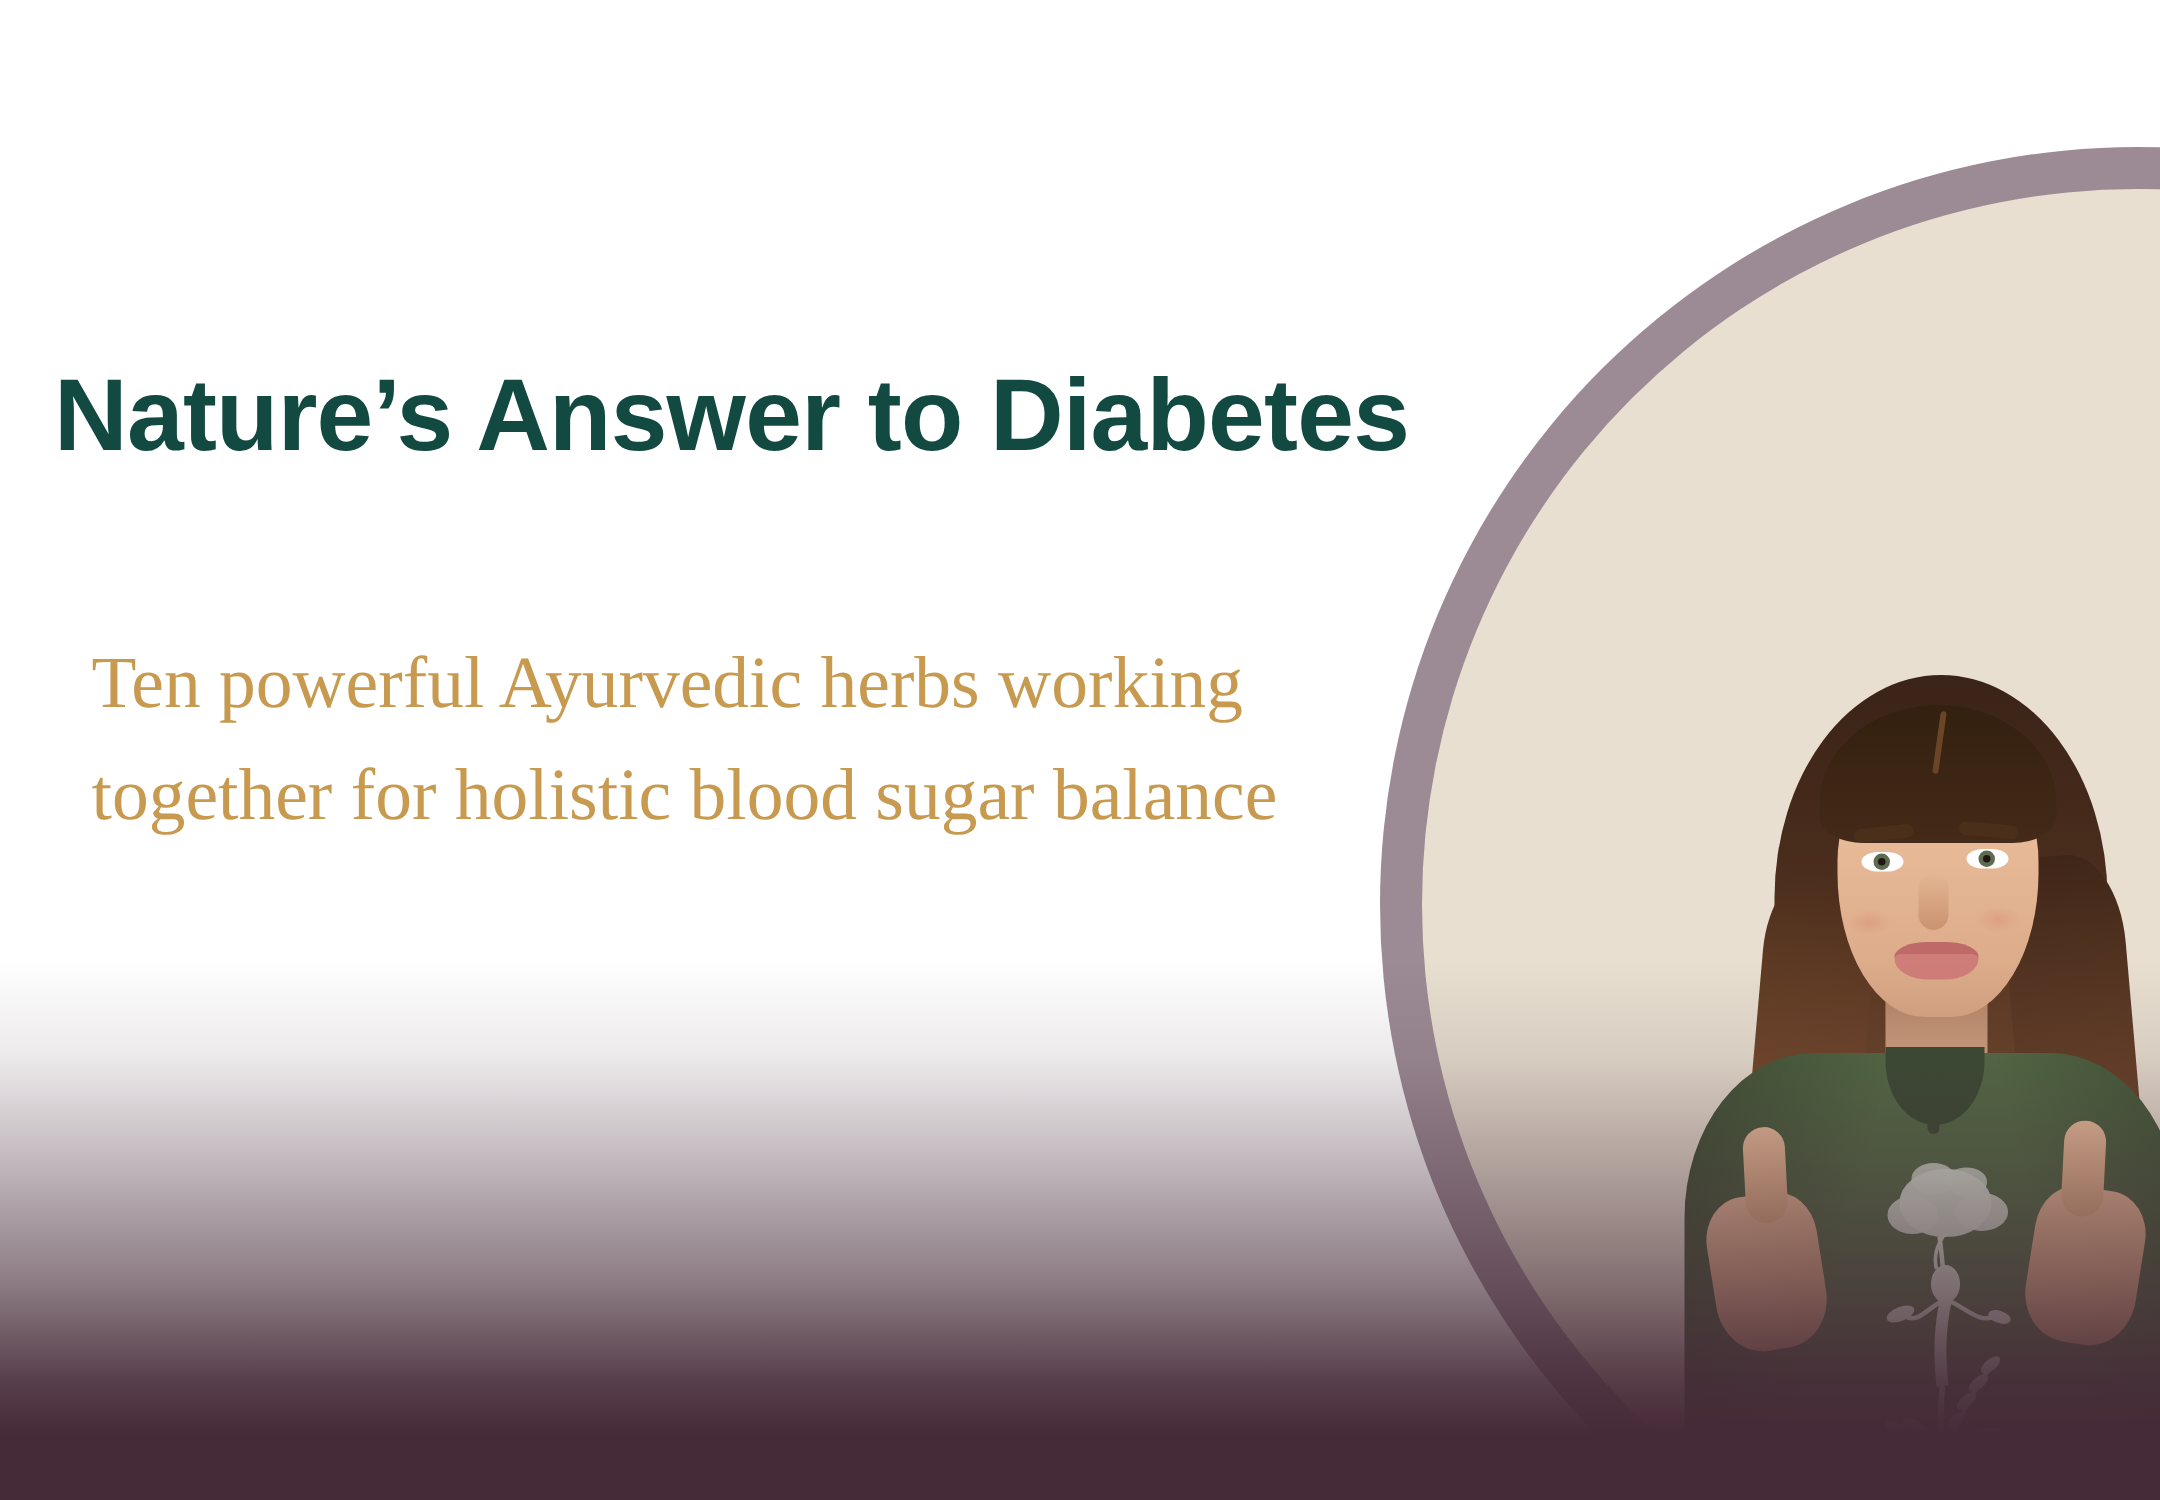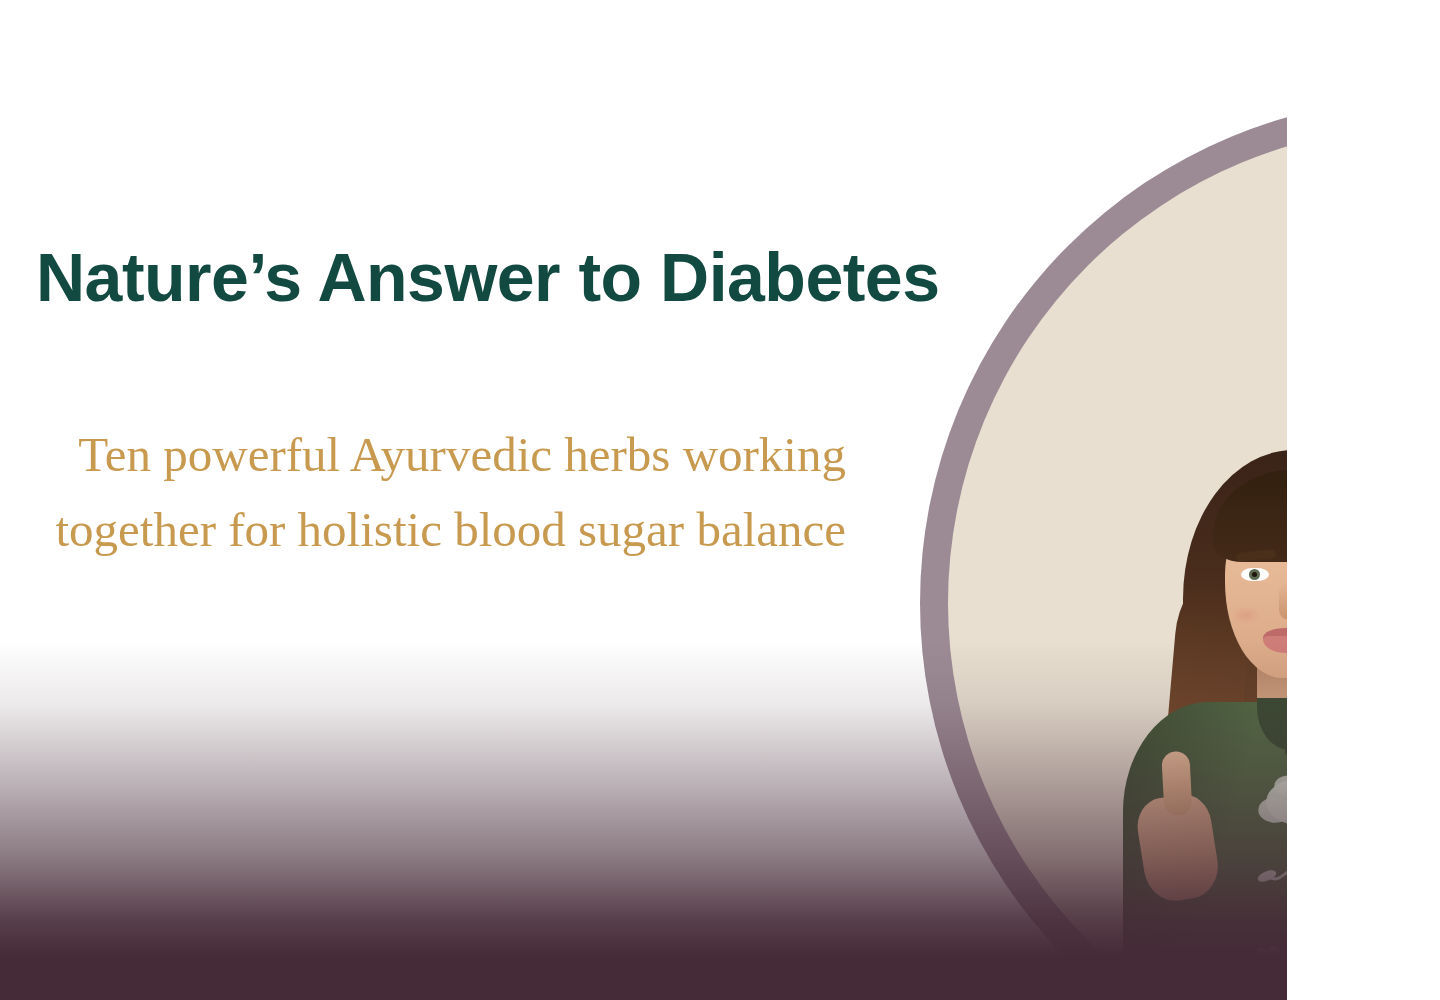--- a/index.html
+++ b/index.html
@@ -6,25 +6,24 @@
     margin: 0;
     padding: 0;
     background: #ffffff;
   }
   body {
     font-family: "Liberation Sans", sans-serif;
   }
 
   #slide {
     position: relative;
-    width: 1287px;
+    width: 1440px;
     height: 1000px;
     overflow: hidden;
     background: #ffffff;
-    text-align: right;
   }
 
   
   .deco-circle-wrap {
     position: absolute;
     left: 920px;
     top: 98px;
     width: 1010px;
     height: 1010px;
     pointer-events: none;
@@ -319,21 +318,21 @@
     top: 196px;
     font-size: 68px;
     font-weight: 700;
     letter-spacing: -0.5px;
     color: #124a42;
     white-space: nowrap;
     line-height: 1.05;
   }
   .subtitle {
     position: absolute;
-    left: 46px;
+    left: 61px;
     top: 368px;
     width: 800px;
     font-family: "Liberation Serif", serif;
     font-size: 49px;
     line-height: 75px;
     color: #c79a4f;
   }
 </style>
 </head>
 <body>

